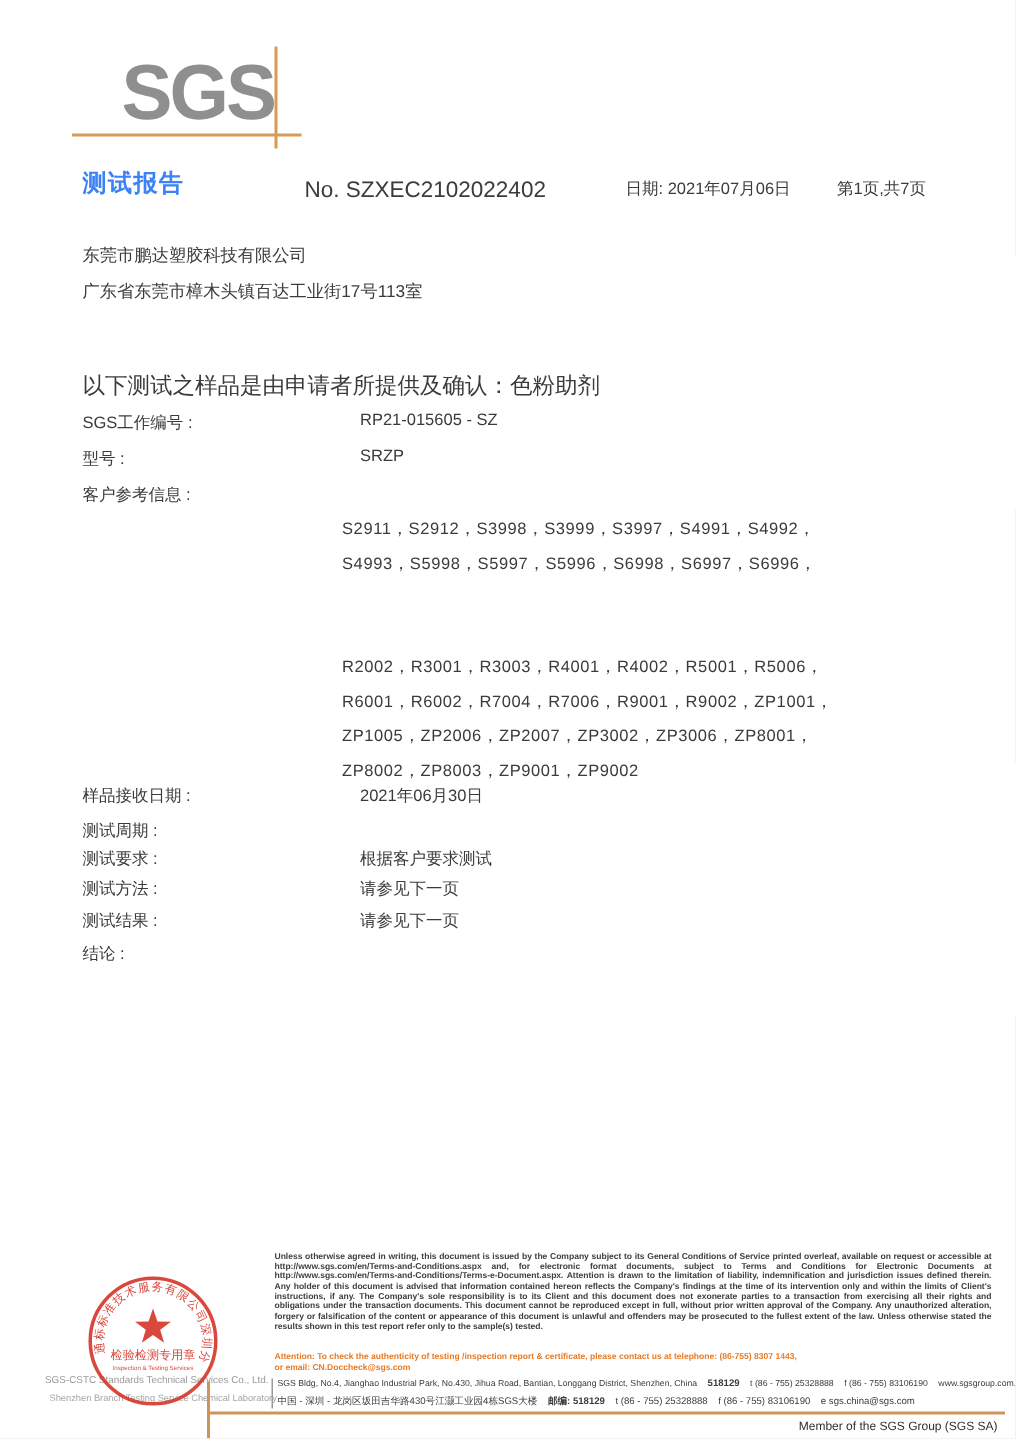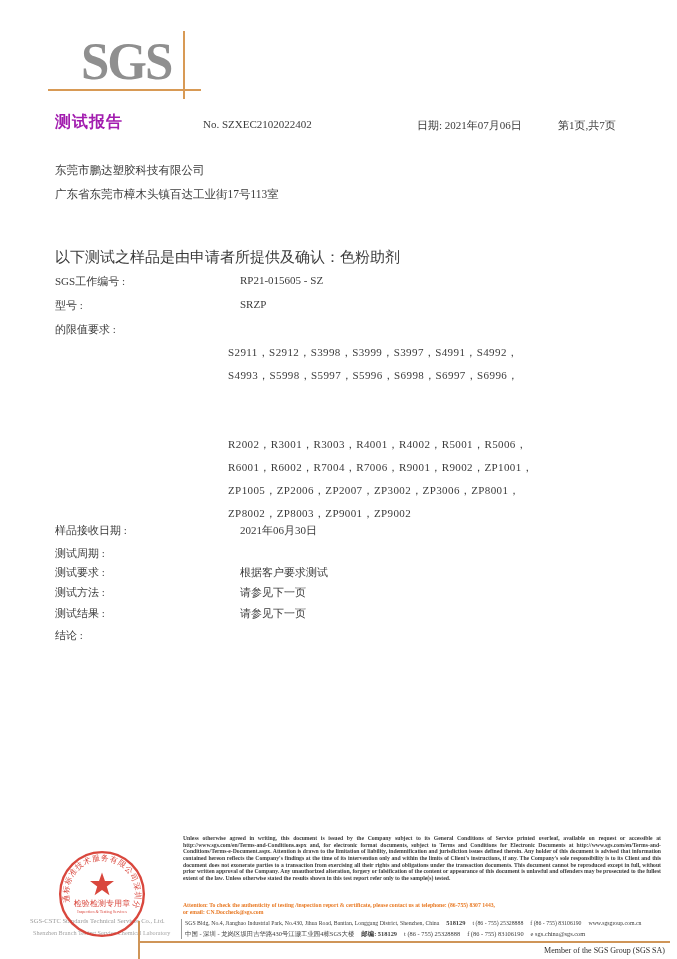--- a/index.html
+++ b/index.html
@@ -1,28 +1,28 @@
 <!DOCTYPE html>
 <html><head>
 <meta charset="utf-8">
 <style>
   html,body{margin:0;padding:0;background:#e9e9e9;}
   .page{
     position:relative;width:677px;height:959px;background:#ffffff;
-    font-family:Liberation Serif, serif;color:#3b3b3b;
+    font-family:Liberation Sans, sans-serif;color:#3b3b3b;
     overflow:hidden;margin:0 auto;
   }
   .abs{position:absolute;}
   
   .logo-text{left:80px;top:36px;font-size:52px;font-weight:bold;color:#8f8f8f;
     letter-spacing:-2px;transform:scaleX(0.98);line-height:1;}
   .logo-hline{left:48px;top:89px;width:153px;height:2px;background:#d89a55;}
   .logo-vline{left:183px;top:31px;width:2px;height:68px;background:#d89a55;}
-  .doc-title{left:55px;top:112px;font-size:16px;font-weight:bold;color:#a21caf;letter-spacing:1px;}
-  .report-no{left:203px;top:118px;font-size:11px;text-align:center;}
+  .doc-title{left:55px;top:112px;font-size:16px;font-weight:bold;color:#3b82f6;letter-spacing:1px;}
+  .report-no{left:203px;top:118px;font-size:15px;text-align:center;}
   .hdr-date{left:417px;top:118px;font-size:11px;}
   .hdr-page{left:558px;top:118px;font-size:11px;}
   
   .company-name{left:55px;top:163px;font-size:11.5px;}
   .company-addr{left:55px;top:187px;font-size:11.5px;}
   .intro-line{left:55px;top:248px;font-size:15px;}
   
   .lbl{position:absolute;left:55px;font-size:11px;width:170px;}
   .val{position:absolute;left:228px;font-size:11px;margin-left:12px;}
   .ref-line{position:absolute;left:228px;font-size:11px;letter-spacing:0.4px;}
@@ -62,21 +62,21 @@
   <div class="abs company-addr">广东省东莞市樟木头镇百达工业街17号113室</div>
 
   <div class="abs intro-line">以下测试之样品是由申请者所提供及确认：色粉助剂</div>
 
   <div class="lbl" style="top:274px">SGS工作编号 :</div>
   <div class="val" style="top:274px">RP21-015605 - SZ</div>
 
   <div class="lbl" style="top:298px">型号 :</div>
   <div class="val" style="top:298px">SRZP</div>
 
-  <div class="lbl" style="top:322px">的限值要求 :</div>
+  <div class="lbl" style="top:322px">客户参考信息 :</div>
   <div class="ref-line" style="top:345px">S2911，S2912，S3998，S3999，S3997，S4991，S4992，</div>
   <div class="ref-line" style="top:368px">S4993，S5998，S5997，S5996，S6998，S6997，S6996，</div>
   <div class="ref-line" style="top:437px">R2002，R3001，R3003，R4001，R4002，R5001，R5006，</div>
   <div class="ref-line" style="top:460px">R6001，R6002，R7004，R7006，R9001，R9002，ZP1001，</div>
   <div class="ref-line" style="top:483px">ZP1005，ZP2006，ZP2007，ZP3002，ZP3006，ZP8001，</div>
   <div class="ref-line" style="top:506px">ZP8002，ZP8003，ZP9001，ZP9002</div>
 
   <div class="lbl" style="top:523px">样品接收日期 :</div>
   <div class="val" style="top:523px">2021年06月30日</div>
 

